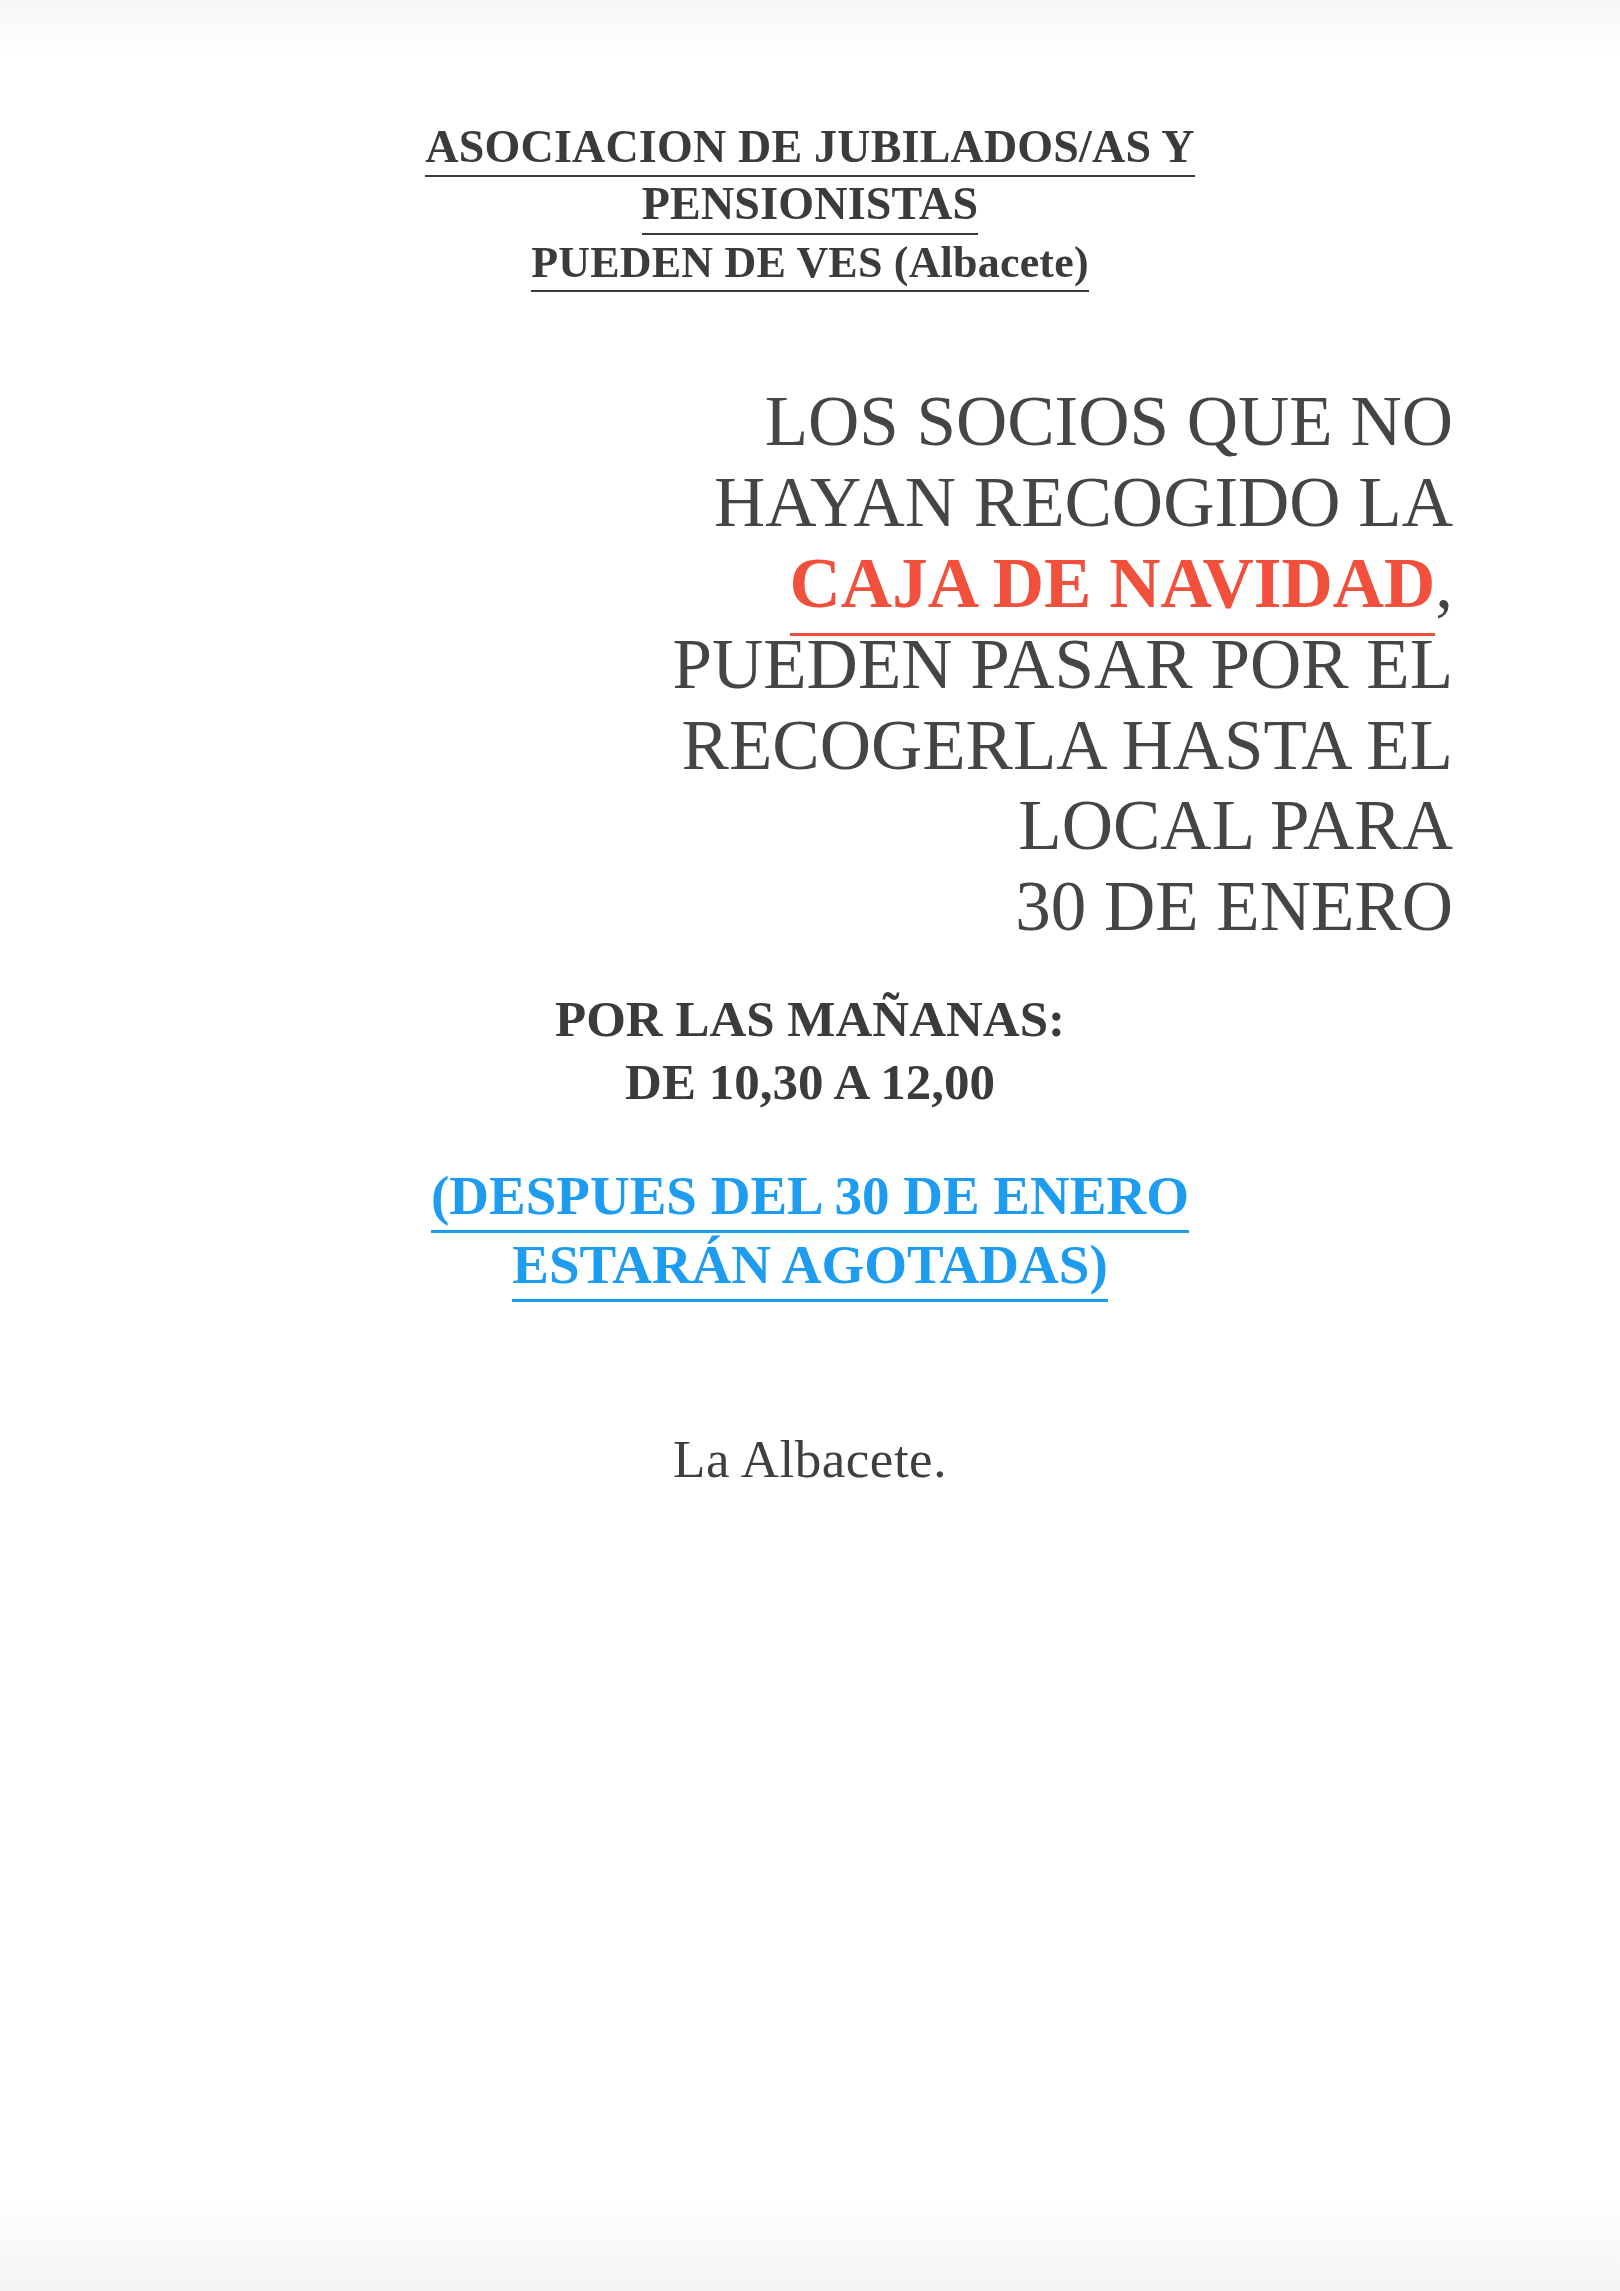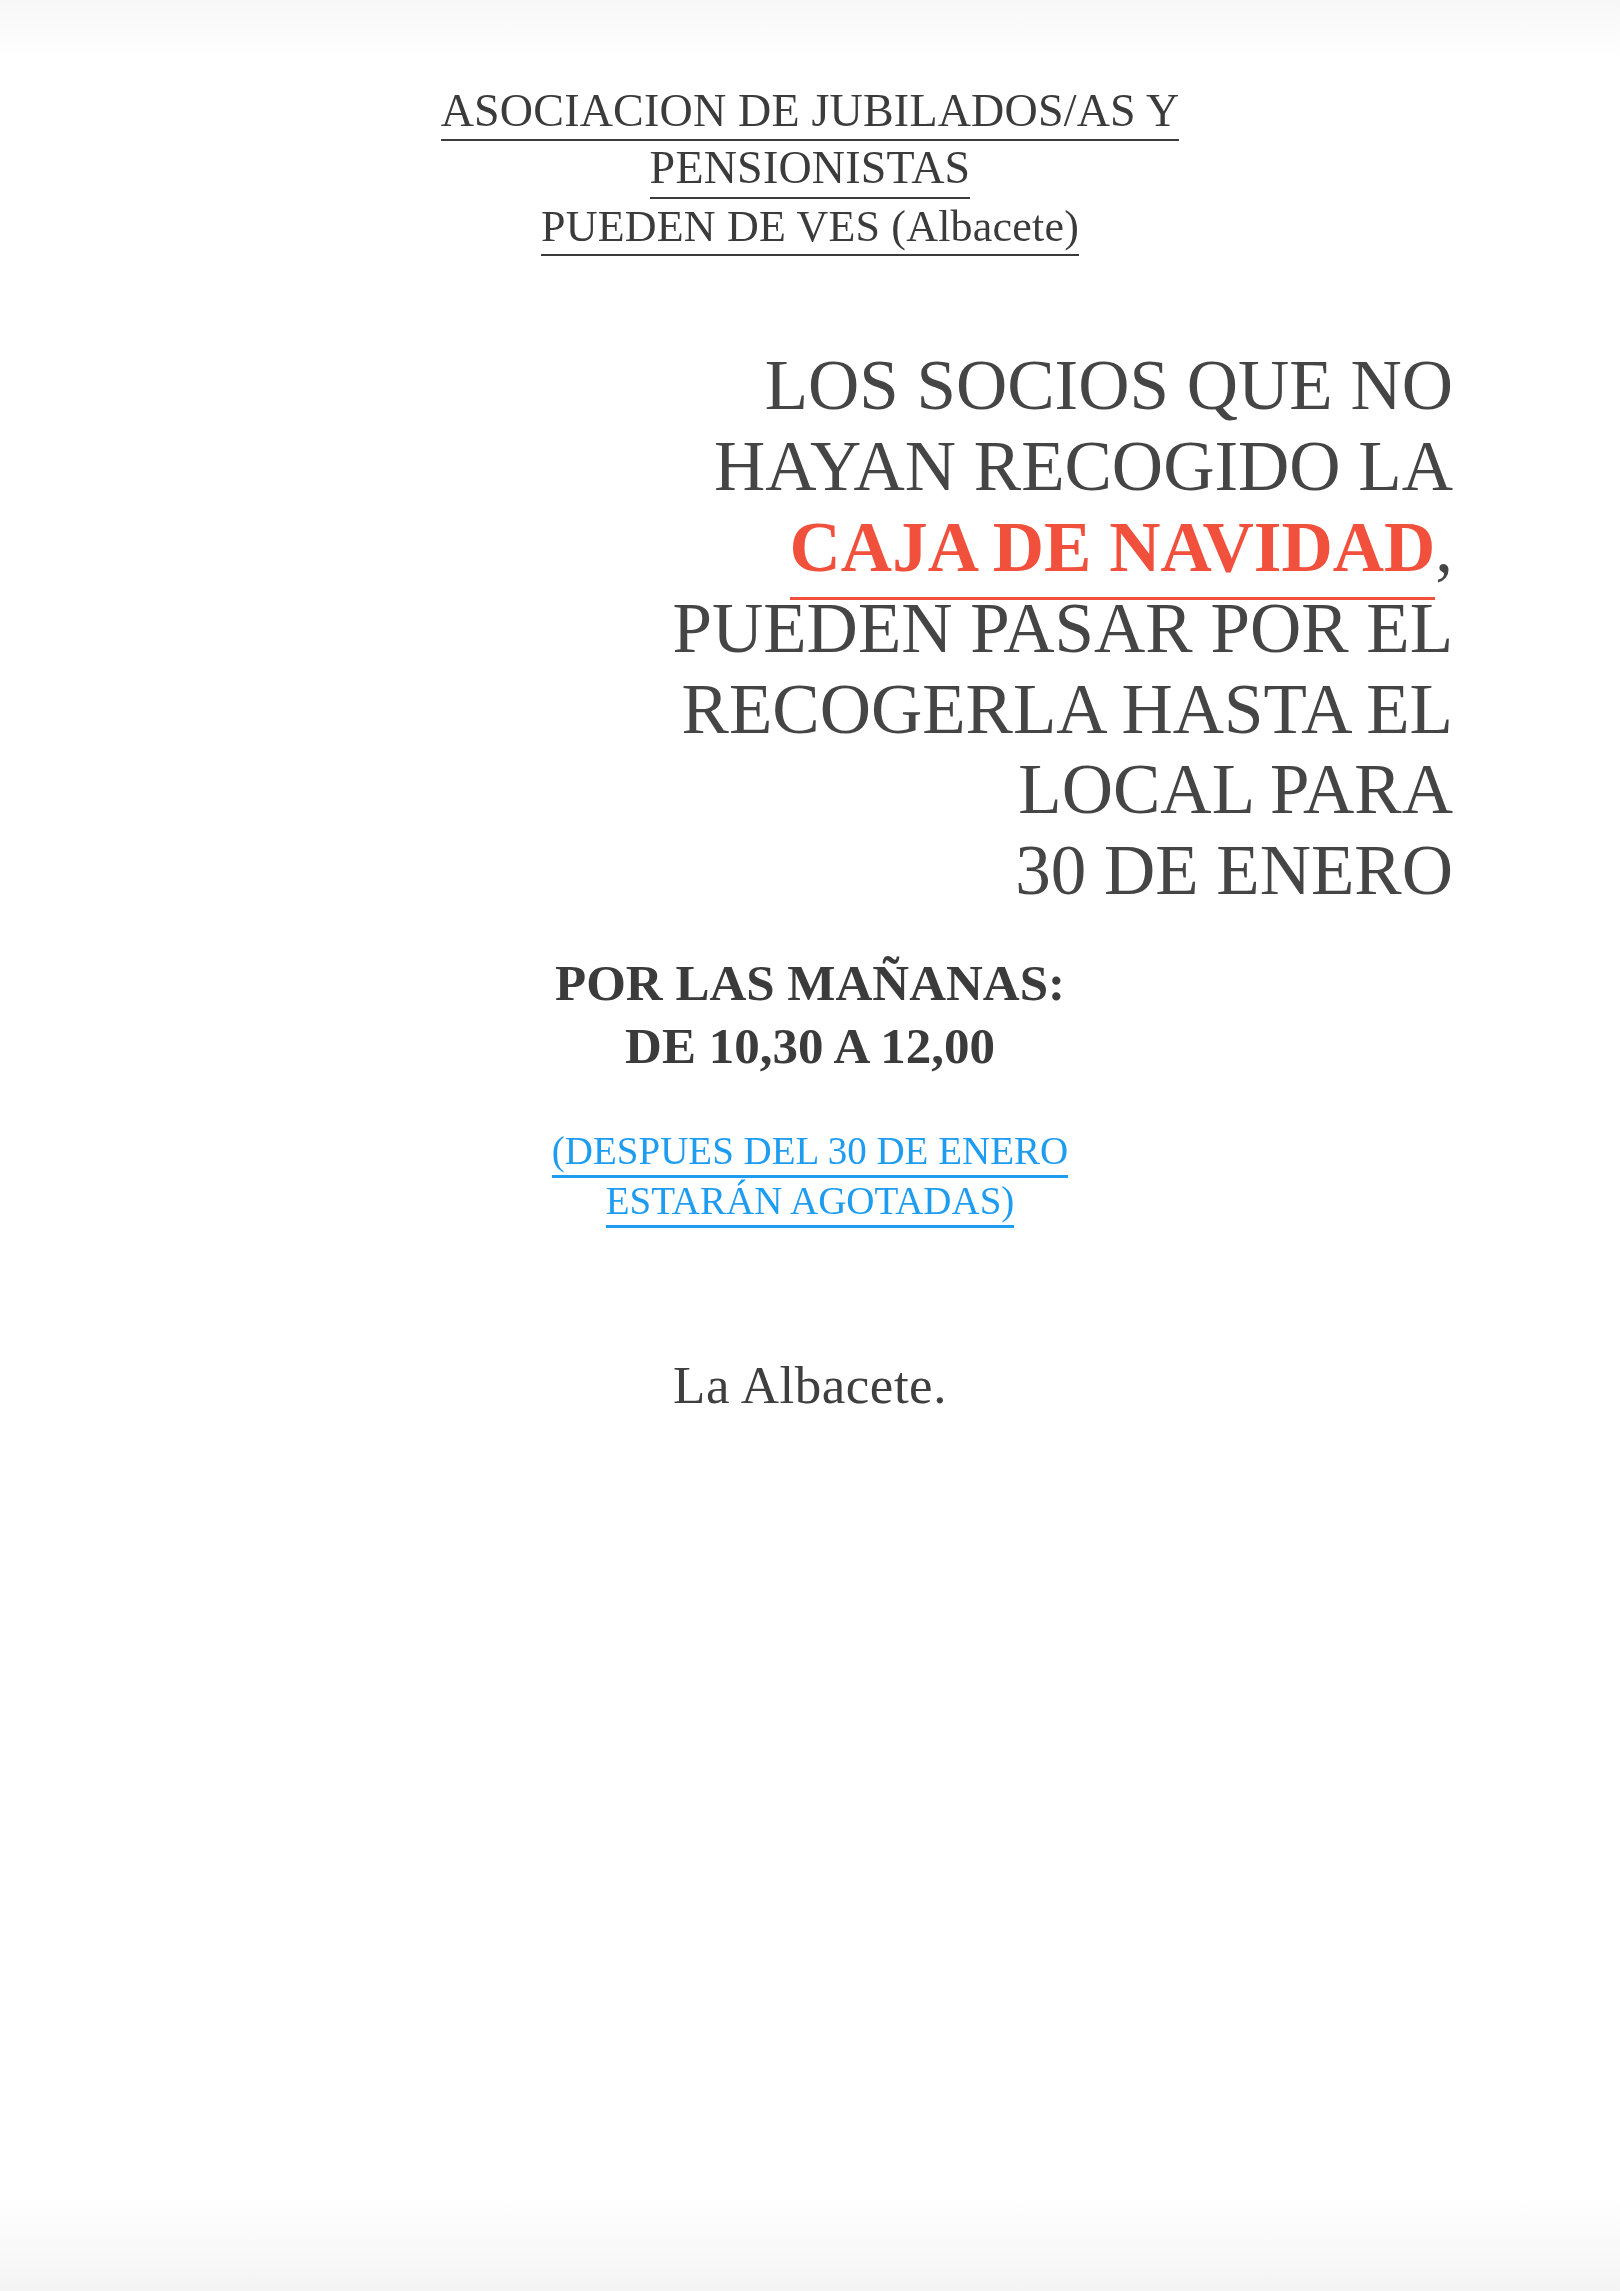--- a/index.html
+++ b/index.html
@@ -30,22 +30,22 @@
     left: 0;
     right: 0;
     top: 0;
     padding: 0 167px;
     box-sizing: border-box;
     text-align: center;
   }
 
   
   .header {
-    margin-top: 84px;
-    font-weight: normal;
+    margin-top: 120px;
+    font-weight: bold;
     font-size: 46px;
     line-height: 1.16;
     letter-spacing: 0.2px;
     color: #3b3b3b;
   }
   .header .line {
     display: block;
   }
   .header .line > span {
     display: inline-block;
@@ -85,22 +85,22 @@
     font-weight: bold;
     font-size: 51px;
     line-height: 1.22;
     color: #3b3b3b;
   }
   .hours .ln { display: block; white-space: nowrap; }
 
   
   .note {
     margin-top: 51px;
-    font-weight: normal;
-    font-size: 39px;
+    font-weight: bold;
+    font-size: 55px;
     line-height: 1.18;
     color: #1d9cf0;
   }
   .note .ln {
     display: block;
     white-space: nowrap;
   }
   .note .ln > span {
     display: inline-block;
     border-bottom: 3.9px solid #1d9cf0;

